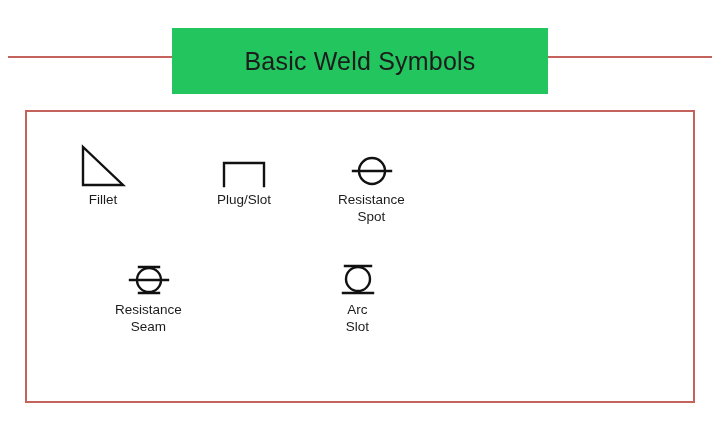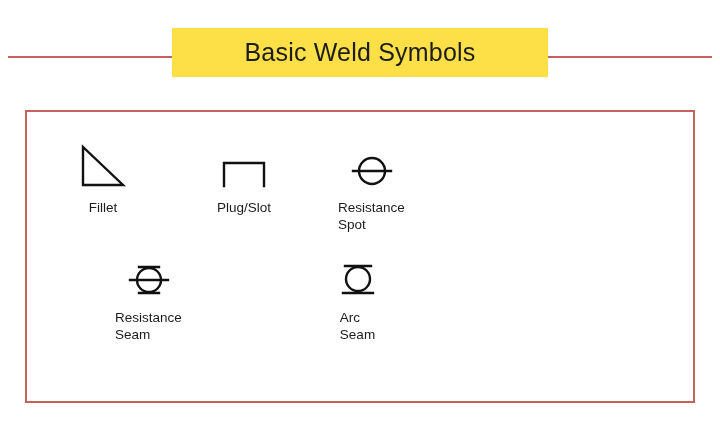--- a/index.html
+++ b/index.html
@@ -29,22 +29,22 @@
     top: 36px;
     width: 704px;
     height: 2px;
     background: #c4635c;
   }
   #title-band {
     position: absolute;
     left: 172px;
     top: 8px;
     width: 376px;
-    height: 49px;
-    background: #fde047;
+    height: 66px;
+    background: #22c55e;
     display: flex;
     align-items: center;
     justify-content: center;
   }
   #title-text {
     font-size: 25px;
     color: #1c1c1c;
     letter-spacing: 0.2px;
     white-space: nowrap;
   }
@@ -75,25 +75,25 @@
     flex-direction: column;
     align-items: center;
   }
   .glyph {
     height: 46px;
     display: flex;
     align-items: flex-end;
     justify-content: center;
   }
   .cell-label {
-    margin-top: 11px;
+    margin-top: 3px;
     font-size: 13.5px;
     line-height: 17px;
     color: #1c1c1c;
-    text-align: left;
+    text-align: center;
     white-space: pre-line;
   }
 
   
   #row-1 .cell:nth-child(1) { width: 152px; }
   #row-1 .cell:nth-child(2) { width: 130px; }
   #row-1 .cell:nth-child(3) { width: 125px; }
   #row-1 .cell:nth-child(4) { width: 130px; }
   #row-1 .cell:nth-child(5) { width: 131px; }
 
@@ -179,19 +179,19 @@
     </div>
 
     <div class="cell">
       <div class="glyph">
         <svg width="44" height="38" viewBox="0 0 44 38">
           <circle class="stroke" cx="22" cy="19" r="12"></circle>
           <path class="stroke" d="M9 6 L35 6 M7 33 L37 33"></path>
         </svg>
       </div>
       <div class="cell-label">Arc
-Seam</div>
+Slot</div>
     </div>
 
 
   </div>
 
 </div>
 
 </body></html>

